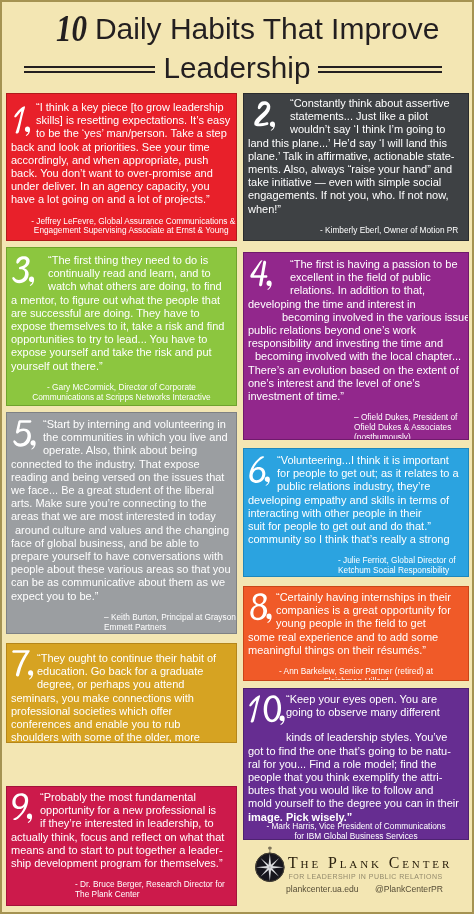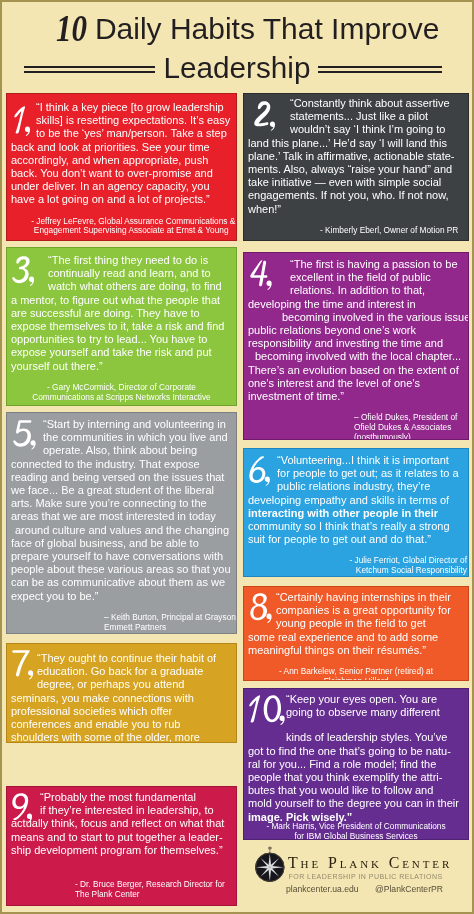--- a/index.html
+++ b/index.html
@@ -203,25 +203,25 @@
             <path d="M 61,5 C 55,2.5 50,5.5 43,11.5 C 22,29 11,51 9.5,71.5 C 8,90 19,99.5 35,99.5 C 52,99.5 65,87 66.5,69.5 C 68,53.5 57.5,42.5 42,42.5 C 35,42.5 29,45 24,49.5 C 29,36.5 38,25 50,15.5 C 57,10 66,8 61,5 Z M 41,51 C 51,51 57,58.5 55.5,69.5 C 54,81 46.5,89.5 36,89.5 C 26,89.5 20,81.5 21.5,70 C 23,59 31,51 41,51 Z" transform="translate(0,0)"></path>
             <path d="M 13,76 C 7,76 3.5,80.5 3.5,86.5 C 3.5,92 7,95.5 12,95.5 C 13.5,95.5 14.5,95.2 15.5,94.6 C 15,99 12.5,103 8.5,105.5 C 5.5,107.5 7,110.5 10,108.8 C 17.5,104.3 22,96 22,87 C 22,80.5 18.5,76 13,76 Z" transform="translate(61,0)"></path>
           </g>
         </svg>
       </span>
     <div class="quote" style="top:5px;">
       <div class="qline" style="margin-left:29px;">“Volunteering...I think it is important</div>
       <div class="qline" style="margin-left:29px;">for people to get out; as it relates to a</div>
       <div class="qline" style="margin-left:29px;">public relations industry, they’re</div>
       <div class="qline" style="margin-left:0px;">developing empathy and skills in terms of</div>
-      <div class="qline" style="margin-left:0px;font-weight:bold;">interacting with other people in their</div>
+      <div class="qline" style="margin-left:0px;">interacting with other people in their</div>
+      <div class="qline" style="margin-left:0px;">suit for people to get out and do that.”</div>
       <div class="qline" style="margin-left:0px;">community so I think that’s really a strong</div>
-      <div class="qline" style="margin-left:0px;">suit for people to get out and do that.”</div>
-    </div>
-    <div class="attrib" style="top:107.39999999999999px;left:94px;width:129px;text-align:right;">
+    </div>
+    <div class="attrib" style="top:107.39999999999999px;left:94px;width:129px;text-align:left;">
       <div class="aline">- Julie Ferriot, Global Director of</div>
       <div class="aline">Ketchum Social Responsibility</div>
     </div>
   </div>
   <div class="card card7" style="left:6px;top:643px;width:231px;height:100px;background:#d6a322;border:1px solid #b5861a;">
     <span class="num" style="left:5px;top:6px;width:21.42px;height:29.68px;">
         <svg viewBox="9.25 4.00 76.50 106.00" width="21.42" height="29.68">
           <title>7.</title>
           <g fill="#fff">
             <path d="M 16,5 C 9,5 8,14 15,14 L 58,14 C 43,35 31,60 23.5,91 C 21.5,99.5 33,102 35,93 C 43,59 56,33 71,11.5 C 74.5,6 72,5 67,5 Z" transform="translate(0,0)"></path>
@@ -270,20 +270,21 @@
         <svg viewBox="15.25 2.50 72.50 107.50" width="20.30" height="30.10">
           <title>9.</title>
           <g fill="#fff">
             <path d="M 48,3.5 C 31,3.5 18,15.5 16.5,33 C 15,49.5 25,60 40.5,60 C 48,60 54,57 59,51.5 C 54,66 44.5,78.5 32,88 C 25,93 16.5,94 21,98 C 26.5,100.5 32,98 38.5,92.5 C 59,75 71.5,52.5 73,31 C 74.5,13 63.5,3.5 48,3.5 Z M 46.5,12.5 C 56.5,12.5 62.5,20 61.5,32 C 60.5,43 53,51 43,51 C 33,51 27,43.5 28,32 C 29,20.5 36.5,12.5 46.5,12.5 Z" transform="translate(0,0)"></path>
             <path d="M 13,76 C 7,76 3.5,80.5 3.5,86.5 C 3.5,92 7,95.5 12,95.5 C 13.5,95.5 14.5,95.2 15.5,94.6 C 15,99 12.5,103 8.5,105.5 C 5.5,107.5 7,110.5 10,108.8 C 17.5,104.3 22,96 22,87 C 22,80.5 18.5,76 13,76 Z" transform="translate(65,0)"></path>
           </g>
         </svg>
       </span>
     <div class="quote" style="top:4px;">
       <div class="qline" style="margin-left:29px;">“Probably the most fundamental</div>
+      <div class="qline" style="margin-left:29px;">opportunity for a new professional is</div>
       <div class="qline" style="margin-left:29px;">if they’re interested in leadership, to</div>
       <div class="qline" style="margin-left:0px;">actually think, focus and reflect on what that</div>
       <div class="qline" style="margin-left:0px;">means and to start to put together a leader-</div>
       <div class="qline" style="margin-left:0px;">ship development program for themselves.”</div>
     </div>
     <div class="attrib" style="top:93.19999999999999px;left:68px;width:160px;text-align:left;">
       <div class="aline">- Dr. Bruce Berger, Research Director for</div>
       <div class="aline">The Plank Center</div>
     </div>
   </div>

